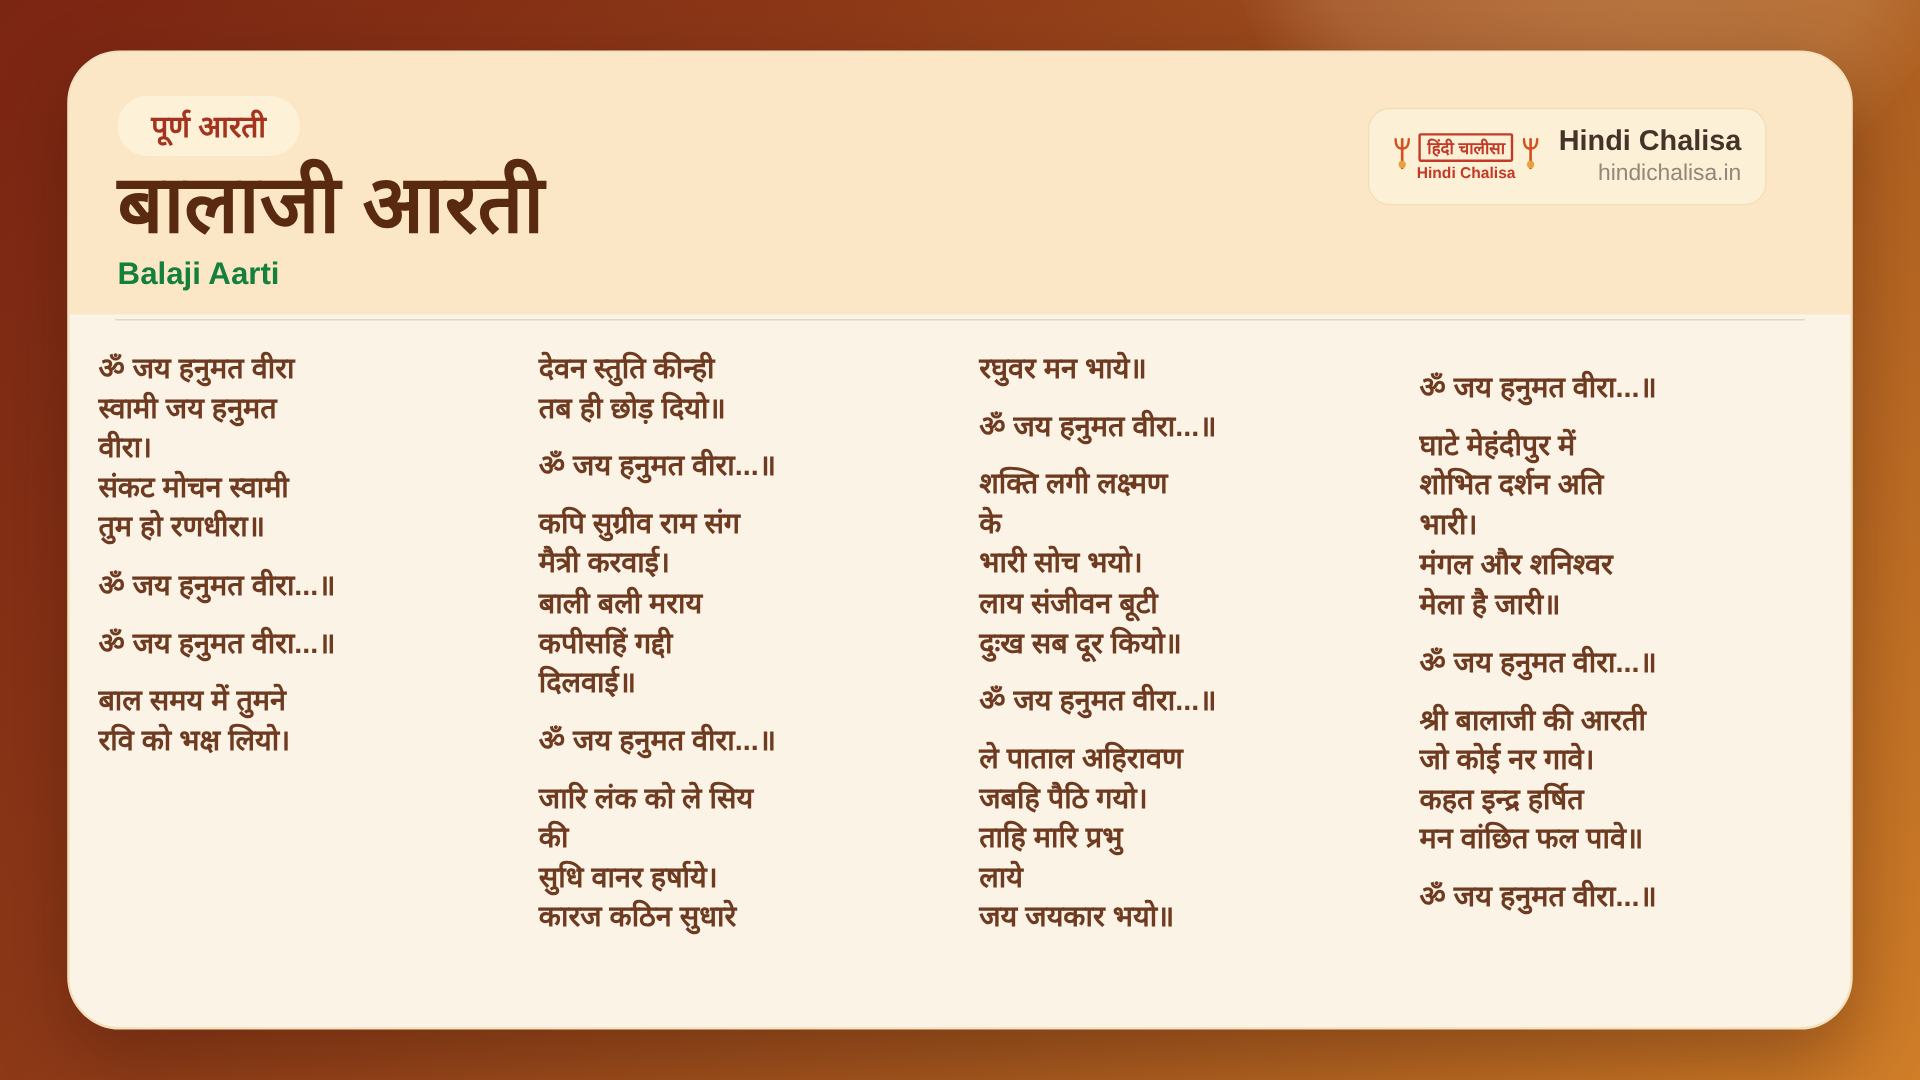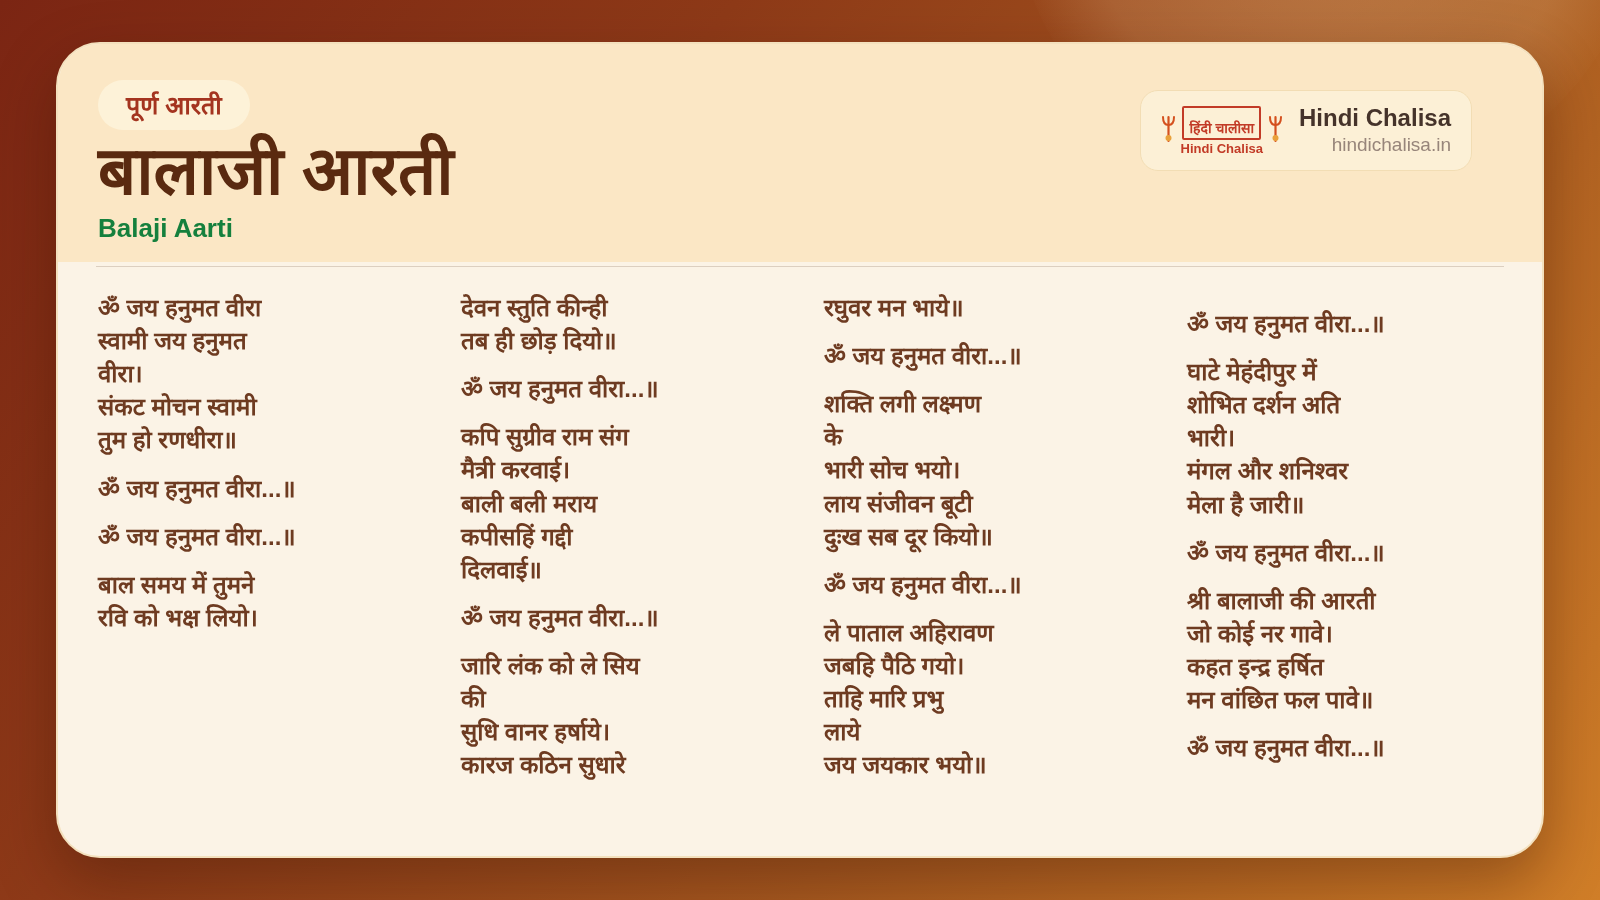--- a/index.html
+++ b/index.html
@@ -73,21 +73,21 @@
     align-items: center;
     gap: 5px;
   }
   .logo-text { display: flex; flex-direction: column; align-items: center; }
   .logo-top {
     font-size: 14px;
     font-weight: 700;
     color: #c23b27;
     border: 2px solid #c23b27;
     border-radius: 2px;
-    padding: 10px 5px 1px 5px;
+    padding: 0 5px 1px 5px;
     white-space: nowrap;
   }
   .logo-bottom {
     font-size: 13px;
     font-weight: 700;
     color: #c23b27;
     margin-top: 1px;
     white-space: nowrap;
   }
   .brand-text { display: flex; flex-direction: column; }
@@ -108,21 +108,21 @@
     display: flex;
     flex-direction: column;
   }
   .divider {
     border-top: 1px solid #dccfc0;
     margin: 4px 38px 0 38px;
   }
   .columns {
     display: flex;
     gap: 48px;
-    padding: 24px 40px 0 40px;
+    padding: 24px 40px 0 24px;
   }
   .col { flex: 1; min-width: 0; }
   .verse {
     white-space: pre-line;
     font-size: 24px;
     font-weight: 600;
     line-height: 1.38;
     color: #6e3b21;
     margin: 0 0 15px 0;
   }

